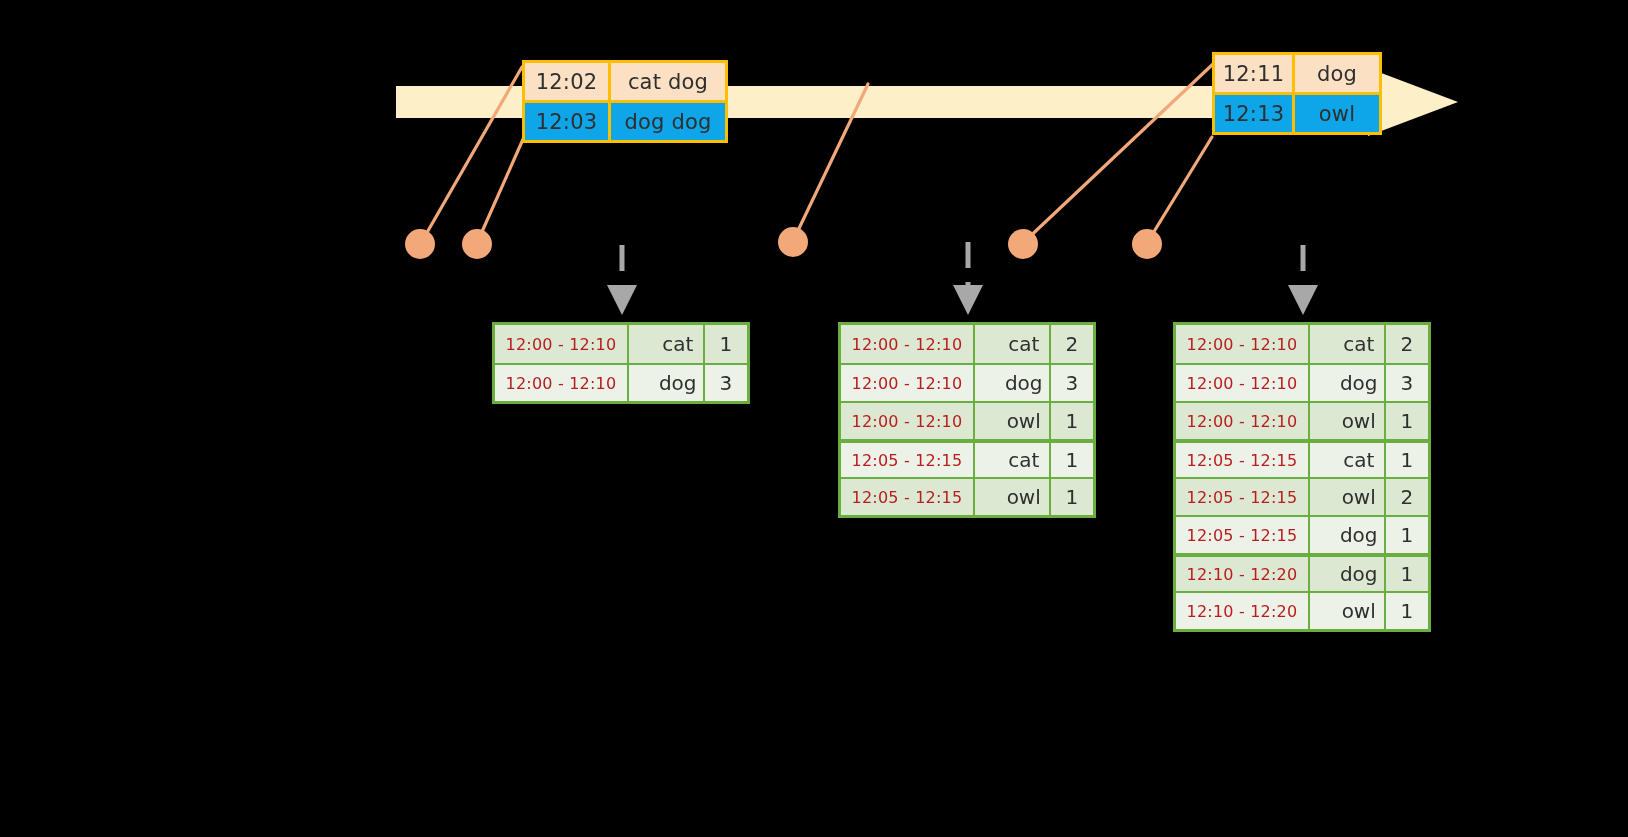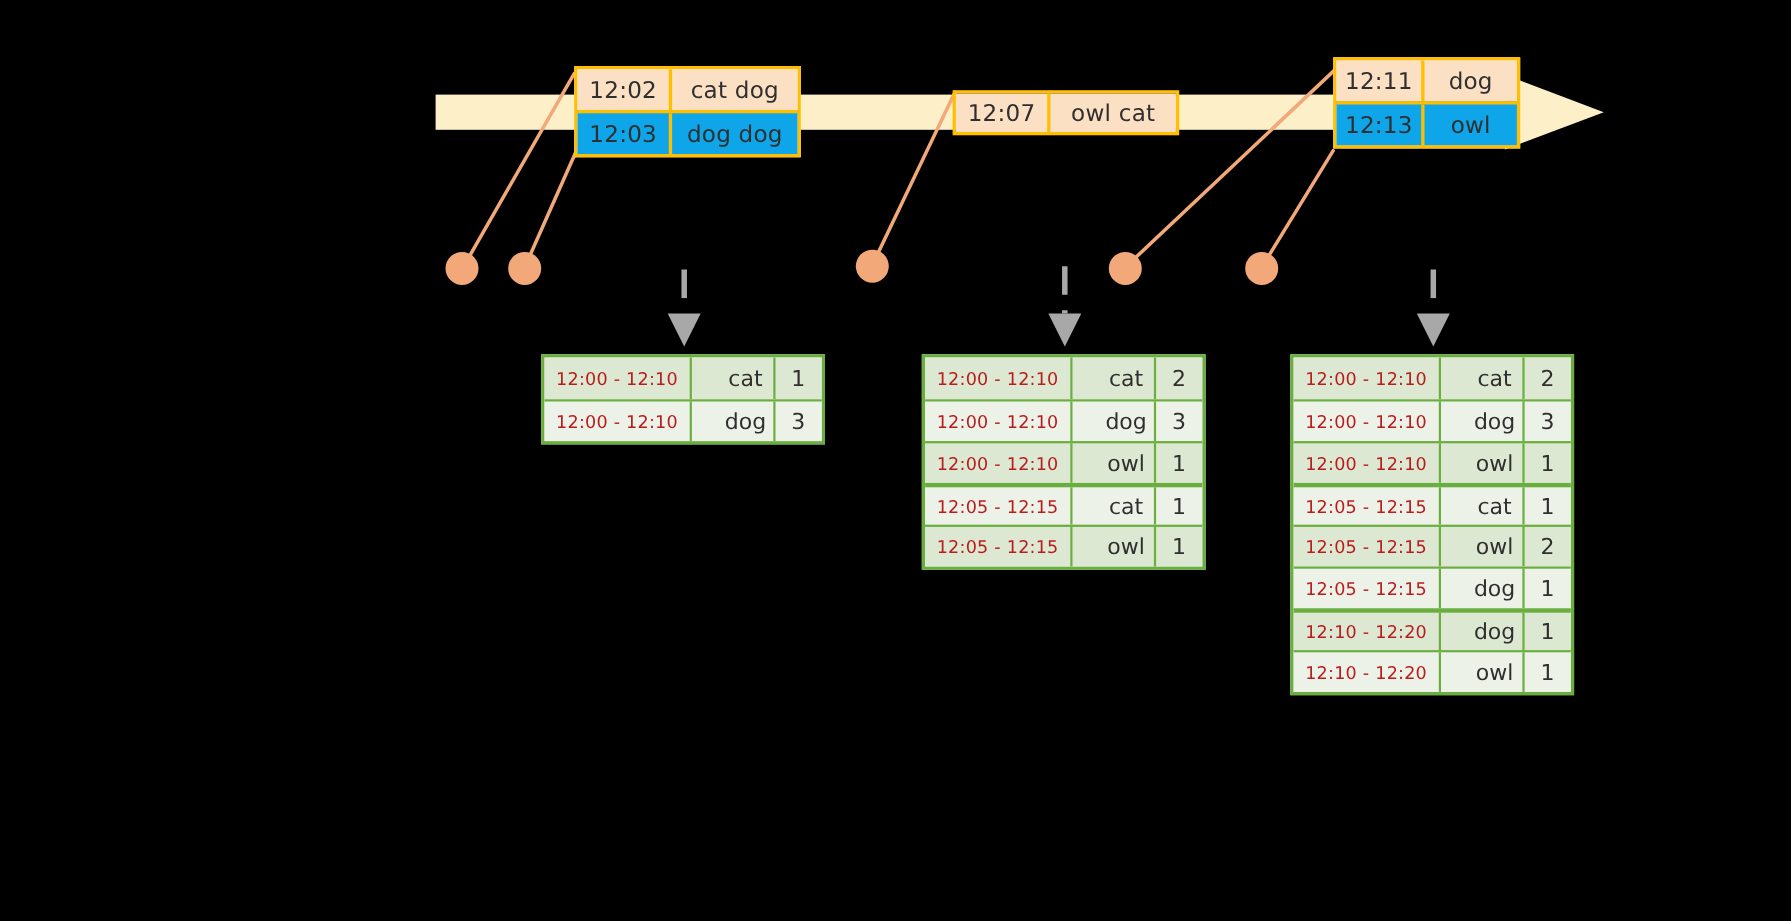--- a/index.html
+++ b/index.html
@@ -162,26 +162,20 @@
     <div class="evt-row shade-a">
       <div class="evt-time" style="width:86px;">12:02</div>
       <div class="evt-val">cat dog</div>
     </div>
     <div class="evt-row shade-b">
       <div class="evt-time" style="width:86px;">12:03</div>
       <div class="evt-val">dog dog</div>
     </div>
   </div>
 
-  <div class="evt-box" style="left:866px; top:82px; width:206px; height:41px;">
-    <div class="evt-row shade-a">
-      <div class="evt-time" style="width:86px;">12:07</div>
-      <div class="evt-val">owl cat</div>
-    </div>
-  </div>
 
   <div class="evt-box" style="left:1212px; top:52px; width:170px; height:83px;">
     <div class="evt-row shade-a">
       <div class="evt-time" style="width:80px;">12:11</div>
       <div class="evt-val">dog</div>
     </div>
     <div class="evt-row shade-b">
       <div class="evt-time" style="width:80px;">12:13</div>
       <div class="evt-val">owl</div>
     </div>

